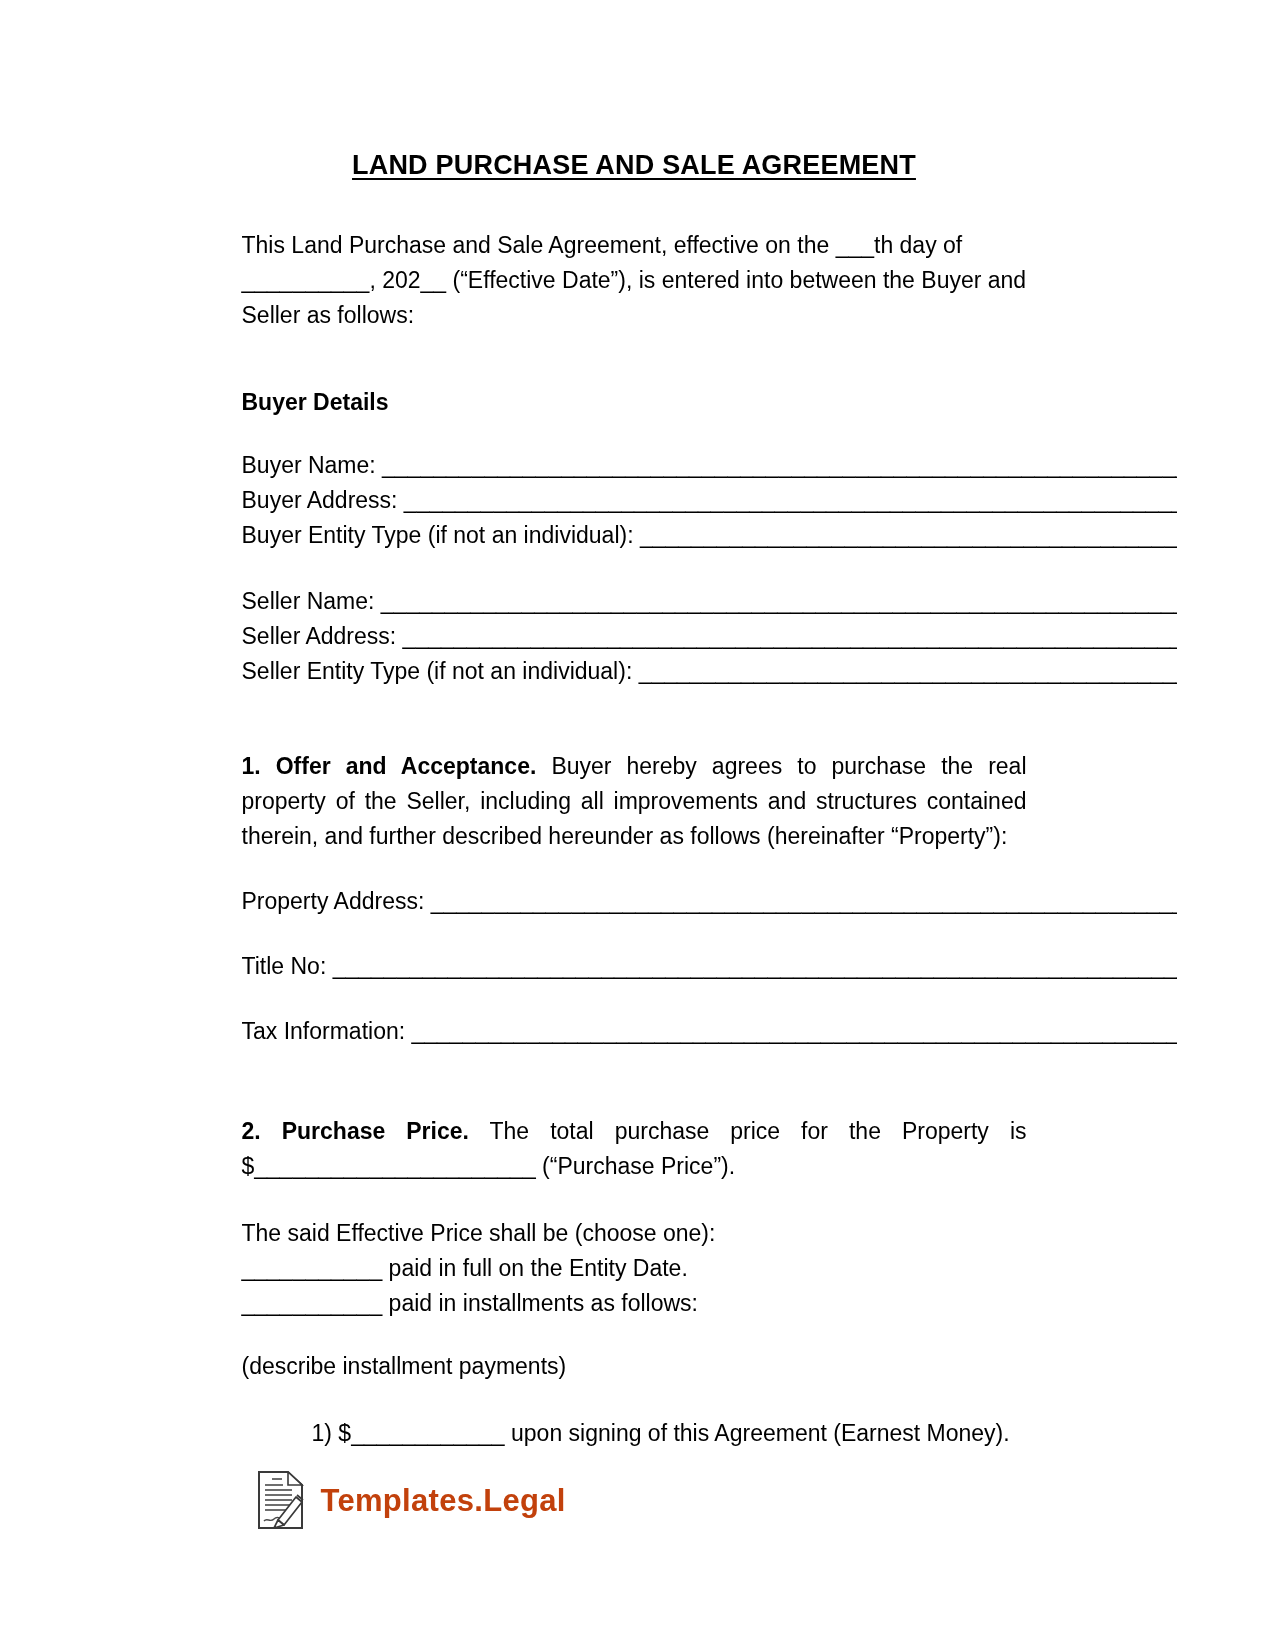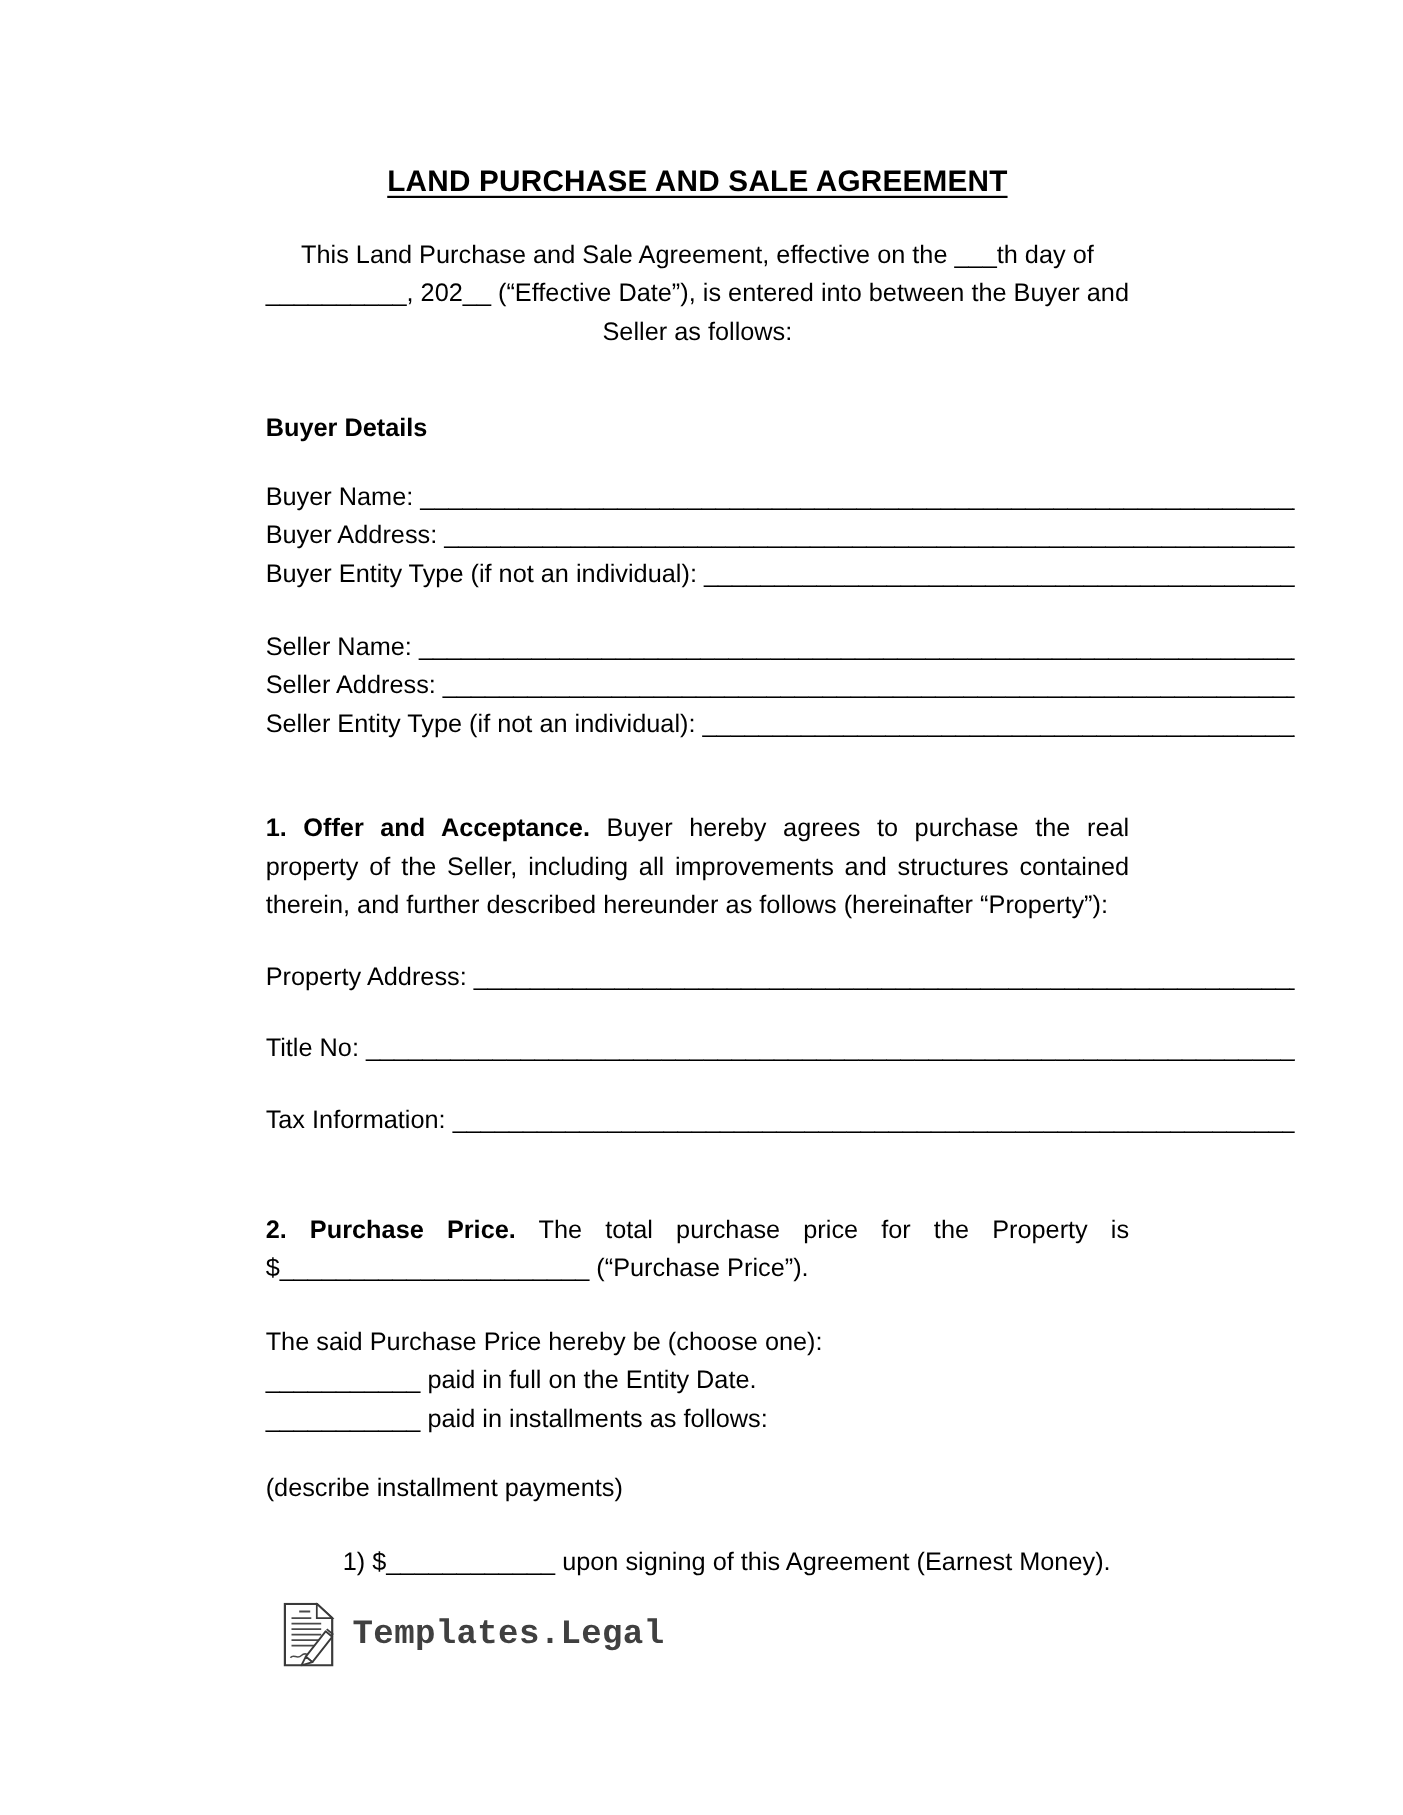--- a/index.html
+++ b/index.html
@@ -20,21 +20,21 @@
   .doc-title {
     font-size: 27px;
     font-weight: bold;
     text-align: center;
     line-height: 38px;
     text-decoration: underline;
     text-underline-offset: 4px;
     text-decoration-thickness: 2px;
     letter-spacing: 0.2px;
   }
-  .intro { margin-top: 30px; text-align: center; }
+  .intro { margin-top: 44px; }
   .section-heading { font-weight: bold; }
   .h-buyer   { margin-top: 52px; }
   .h-seller  { margin-top: 62px; }
   .fields-buyer  { margin-top: 28px; }
   .fields-seller { margin-top: 31px; }
   .field-row {
     white-space: nowrap;
     overflow: hidden;
     width: 947px;       
   }
@@ -61,24 +61,23 @@
   .footer {
     margin-top: 20px;
     display: flex;
     align-items: center;
     gap: 15px;
     padding-left: 14px;
   }
   .brand-text {
     font-size: 31px;
     font-weight: bold;
-    color: #404040;
+    color: #c2410c;
     letter-spacing: 0.3px;
     line-height: 1;
-    font-family: Liberation Mono, monospace;
   }
   .logo-icon { display: block; }
 </style>
 </head>
 <body>
 
 <div class="page">
 
   <div class="doc-title">LAND PURCHASE AND SALE AGREEMENT</div>
 
@@ -144,21 +143,21 @@
       <b>Purchase Price.</b>
       <span>The total purchase price for the Property is</span>
     </div>
     <div>
       <span class="blank">$______________________</span>
       <span>(“Purchase Price”).</span>
     </div>
   </div>
 
   <div class="choose">
-    <div>The said Purchase Price hereby be (choose one):</div>
+    <div>The said Effective Price shall be (choose one):</div>
     <div>
       <span class="blank">___________</span>
       <span>paid in full on the Entity Date.</span>
     </div>
     <div>
       <span class="blank">___________</span>
       <span>paid in installments as follows:</span>
     </div>
   </div>
 

